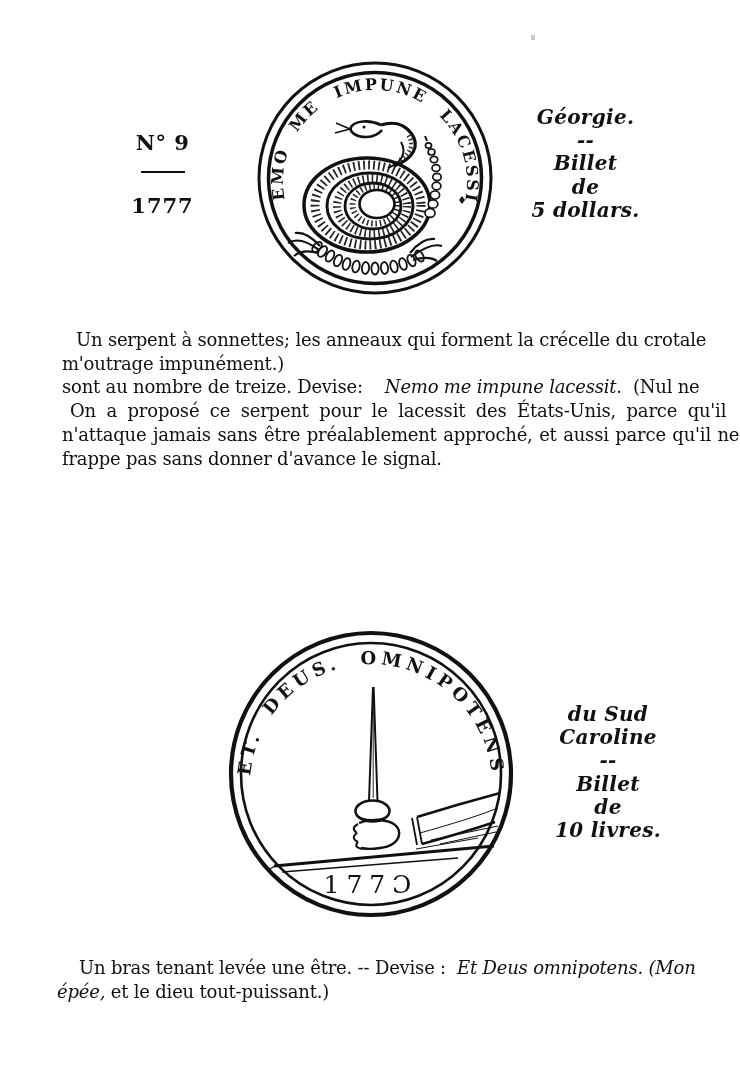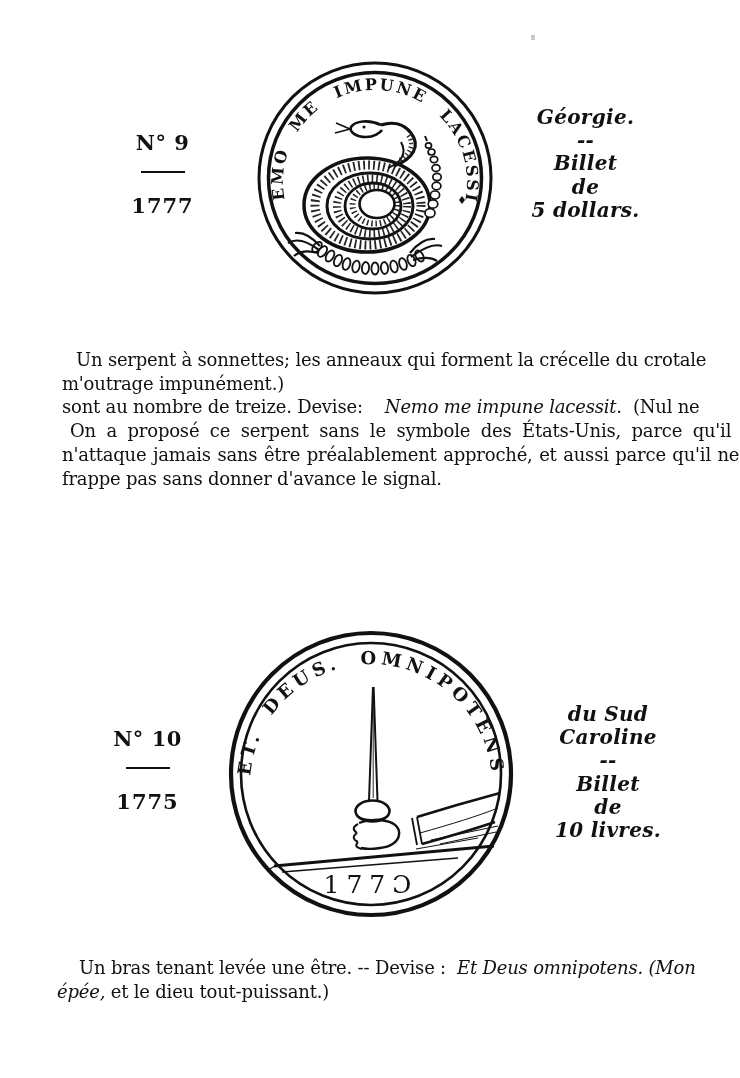--- a/index.html
+++ b/index.html
@@ -111,33 +111,28 @@
 
   <div class="abs denom" style="left:518px;top:106px;width:135px;">
       <div>Géorgie.</div>
       <div>--</div>
       <div>Billet</div>
       <div>de</div>
       <div>5 dollars.</div>
     </div>
 
   <div class="abs bodytext" style="left:62px;top:328px;width:660px;">
-      <div class="tline" style="padding-left: 14px; margin-top: 20px;"><span>Un serpent à sonnettes; les anneaux qui forment la crécelle du crotale</span></div>
+      <div class="tline" style="padding-left: 14px;"><span>Un serpent à sonnettes; les anneaux qui forment la crécelle du crotale</span></div>
       <div class="tline"><span>m'outrage impunément.)</span></div>
       <div class="tline"><span>sont au nombre de treize. Devise:    </span><span class="it">Nemo me impune lacessit</span><span>.  (Nul ne</span></div>
-      <div class="tline" style="word-spacing: 5px; padding-left: 8px;"><span>On a proposé ce serpent sans le symbole des États-Unis, parce qu'il</span></div>
+      <div class="tline" style="word-spacing: 5px; padding-left: 8px;"><span>On a proposé ce serpent pour le lacessit des États-Unis, parce qu'il</span></div>
       <div class="tline" style="word-spacing: 1px;"><span>n'attaque jamais sans être préalablement approché, et aussi parce qu'il ne</span></div>
       <div class="tline"><span>frappe pas sans donner d'avance le signal.</span></div>
     </div>
 
-  <div class="abs numlabel" style="left:95px;top:726px;width:105px;">
-    <div>N° 10</div>
-    <div class="rule"></div>
-    <div class="yr">1775</div>
-  </div>
 
   <svg class="abs" style="left:226px;top:630px;" width="290" height="290" viewBox="0 0 290 290">
     <g>
       <ellipse class="ink" cx="145" cy="144" rx="140" ry="141" stroke-width="4.2"></ellipse>
       <ellipse class="ink" cx="145" cy="144" rx="130" ry="131" stroke-width="2.6"></ellipse>
     </g>
     <defs>
         <path id="arc2" d="M 27 182 A 121 121 0 1 1 263 182"></path>
       </defs>
     <text font-family="DejaVu Serif, Liberation Serif, serif" font-weight="bold" font-size="18" letter-spacing="4.5" word-spacing="9" fill="#111">

